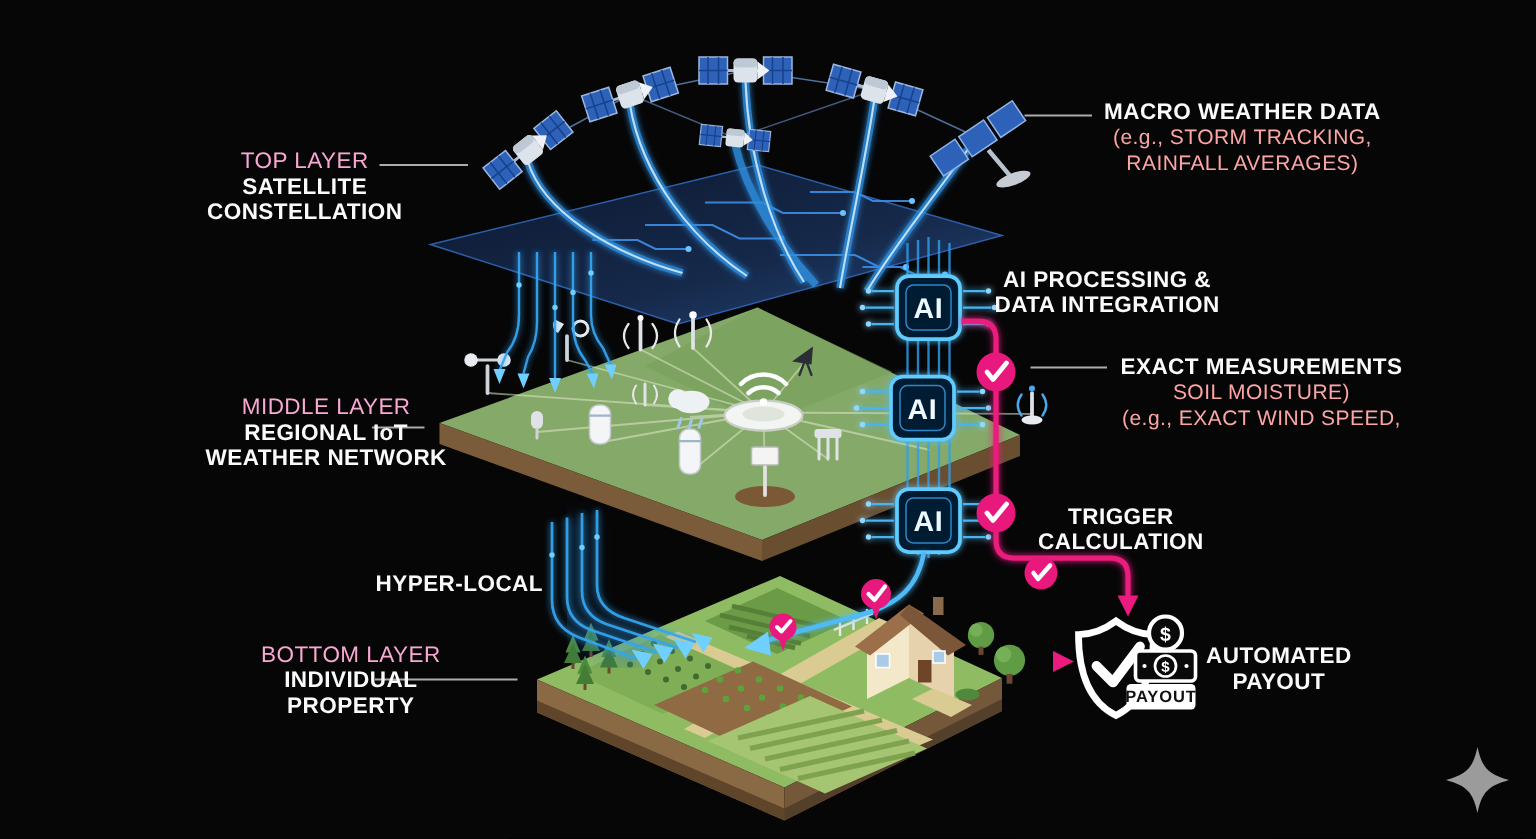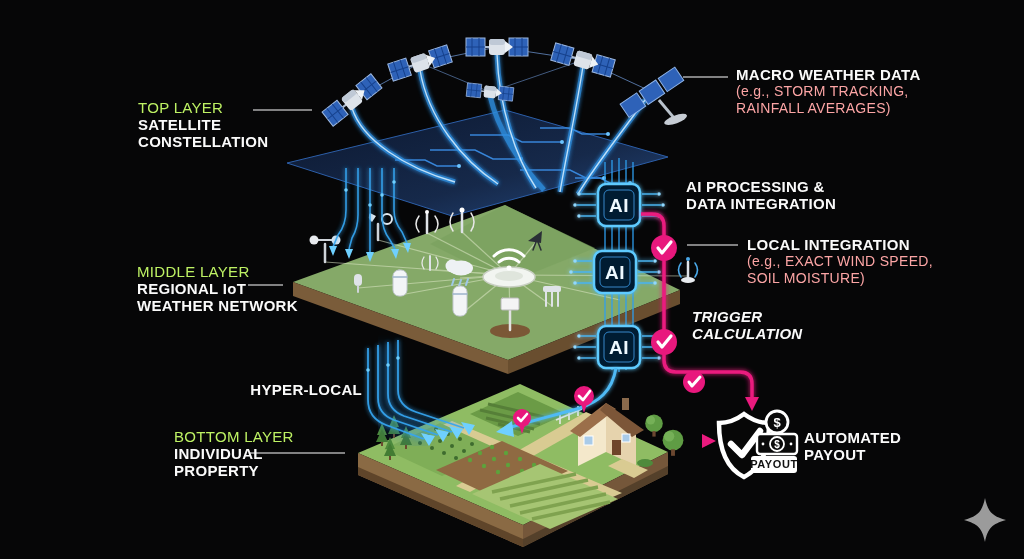--- a/index.html
+++ b/index.html
@@ -1,23 +1,23 @@
 <!DOCTYPE html>
 <html><head>
 <meta charset="utf-8">
 <style>
   html,body{margin:0;padding:0;background:#000;}
   .stage{
     position:relative;width:1024px;height:559px;overflow:hidden;
     background:#060607;font-family:"Liberation Sans",sans-serif;
   }
   .stage svg.scene{position:absolute;left:0;top:0;width:1024px;height:559px;}
-  .lbl{position:absolute;white-space:nowrap;line-height:17px;font-size:15px;letter-spacing:.3px;}
+  .lbl{position:absolute;white-space:nowrap;line-height:17px;font-size:15px;letter-spacing:.3px;text-align:center;}
   .lbl div{pointer-events:none;}
-  .lbl .r{font-weight:400;color:#bef264;}
+  .lbl .r{font-weight:400;color:#f9a8d4;}
   .lbl .b{font-weight:700;color:#fafafa;}
   .lbl .sub{font-weight:400;font-size:14px;color:#fca5a5;}
   svg text{font-family:"Liberation Sans",sans-serif;}
   .chip-txt{font-weight:700;font-size:19px;fill:#eef9ff;letter-spacing:.5px;}
   .payout-txt{font-weight:700;font-size:11px;fill:#111;letter-spacing:.6px;}
   .coin-txt{font-weight:700;fill:#ffffff;}
 </style>
 </head>
 <body>
 
@@ -465,38 +465,38 @@
   <div class="b">SATELLITE</div>
   <div class="b">CONSTELLATION</div>
 </div>
 
 <div class="lbl" style="left:736px;top:66px;">
   <div class="b">MACRO WEATHER DATA</div>
   <div class="sub">(e.g., STORM TRACKING,</div>
   <div class="sub">RAINFALL AVERAGES)</div>
 </div>
 
-<div class="lbl" style="left:686px;top:178px;">
+<div class="lbl" style="left:663px;top:178px;">
   <div class="b">AI PROCESSING &amp;</div>
   <div class="b">DATA INTEGRATION</div>
 </div>
 
 <div class="lbl" style="left:747px;top:236px;">
-  <div class="b">LOCAL INTEGRATION</div>
+  <div class="b">EXACT MEASUREMENTS</div>
+  <div class="sub">SOIL MOISTURE)</div>
   <div class="sub">(e.g., EXACT WIND SPEED,</div>
-  <div class="sub">SOIL MOISTURE)</div>
 </div>
 
 <div class="lbl" style="left:137px;top:263px;">
   <div class="r">MIDDLE LAYER</div>
   <div class="b">REGIONAL IoT</div>
   <div class="b">WEATHER NETWORK</div>
 </div>
 
-<div class="lbl" style="left:692px;top:308px;font-style:italic;">
+<div class="lbl" style="left:692px;top:336px;">
   <div class="b">TRIGGER</div>
   <div class="b">CALCULATION</div>
 </div>
 
 <div class="lbl" style="left:210px;top:381px;width:152px;text-align:right;">
   <div class="b">HYPER-LOCAL</div>
 </div>
 
 <div class="lbl" style="left:138px;top:428px;margin-left:36px;">
   <div class="r">BOTTOM LAYER</div>

